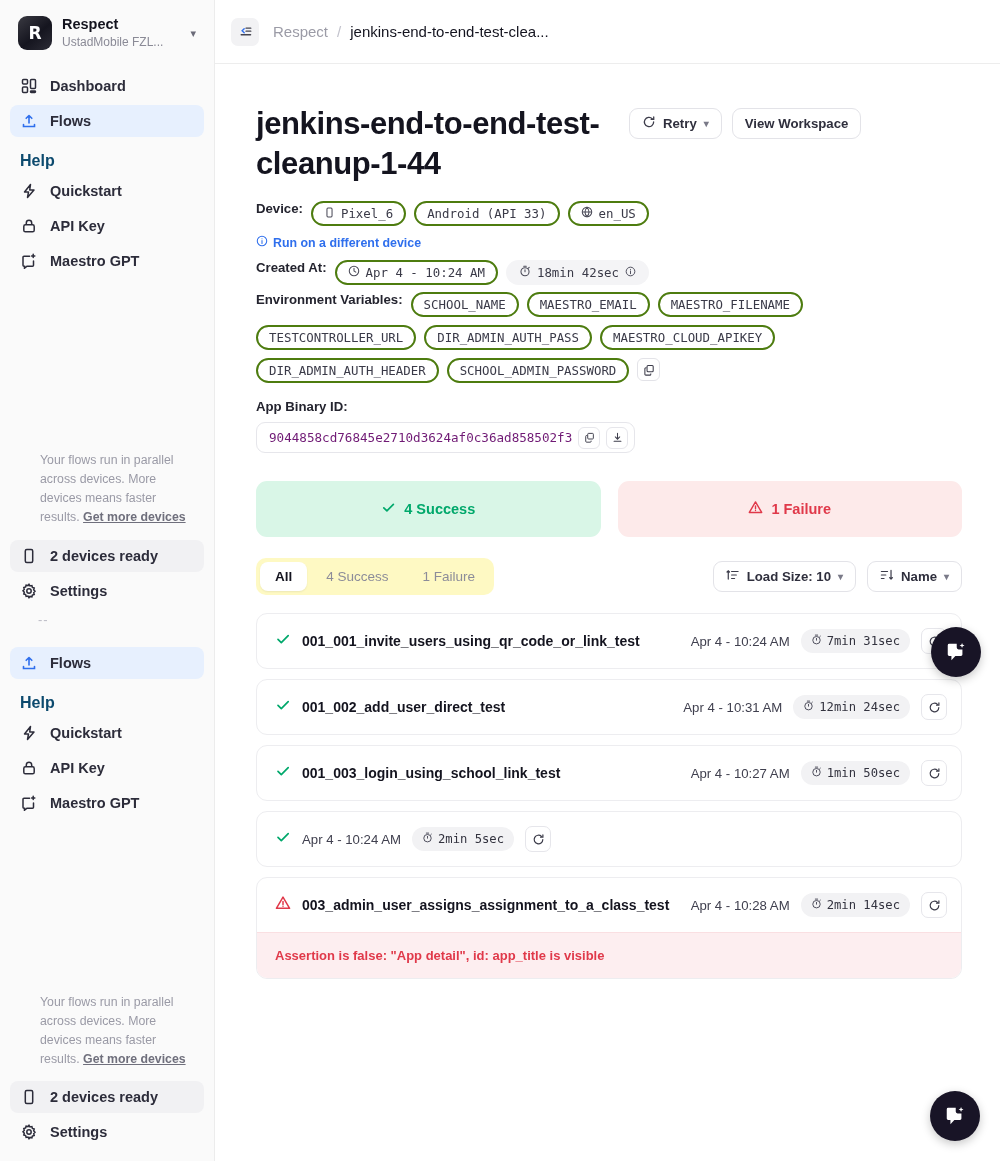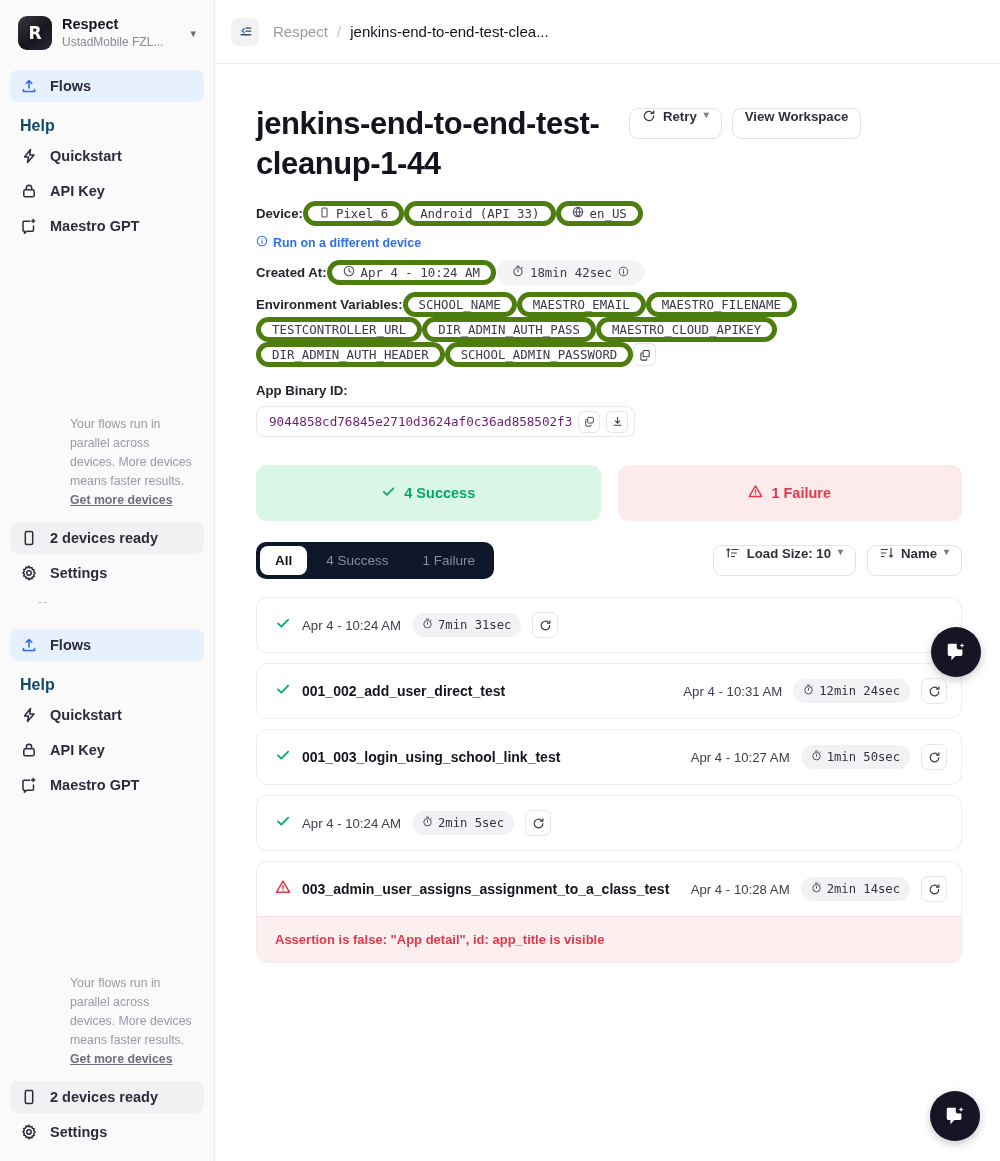--- a/index.html
+++ b/index.html
@@ -48,22 +48,21 @@
   }
   .nav-item.active { background: #e7f0fe; text-align: center; }
   .nav-item .ico { width: 17px; height: 17px; display: flex; align-items: center; justify-content: center; flex: none; }
   .nav-section {
     font-size: 16px; font-weight: 700; color: #0c4a6e;
     padding: 12px 10px 5px 10px;
   }
   .sb-spacer { flex: 1; }
   .sb-note {
     font-size: 12.3px; line-height: 1.55; color: #9a9aa6;
-    padding: 0 18px 12px 28px;
-    margin-left: 42px;
+    padding: 0 18px 12px 40px;
   }
   .sb-note a { color: #6f6f7c; text-decoration: underline; font-weight: 700; }
   .sb-bottom { padding: 0 10px 10px 10px; }
   .divider-dash { color: #bdbdc6; font-size: 13px; padding: 2px 0 4px 28px; letter-spacing: 1px; }
 
   
   .main { flex: 1; height: 1161px; display: flex; flex-direction: column; overflow: hidden; }
   .topbar {
     height: 64px; min-height: 64px;
     border-bottom: 1px solid #ededed;
@@ -84,32 +83,32 @@
 
   .title-row { display: flex; align-items: flex-start; }
   h1.title {
     font-size: 31px; line-height: 1.28; font-weight: 700;
     letter-spacing: -0.4px; color: #14141f;
     width: 350px;
   }
   .actions { display: flex; gap: 10px; position: absolute; left: 373px; top: 4px; }
   .btn {
     height: 31px; border: 1px solid #e3e3e8; border-radius: 9px; background: #fff;
-    display: flex; align-items: flex-start; gap: 7px; padding: 0 12px;
+    display: flex; align-items: center; gap: 7px; padding: 0 12px;
     font-size: 13.2px; font-weight: 700; color: #2f2f3d; cursor: pointer; white-space: nowrap;
   }
   .btn .car { color: #7a7a88; font-size: 10px; }
 
   .meta { margin-top: 18px; }
-  .meta-line { display: flex; align-items: center; flex-wrap: wrap; gap: 0; margin-bottom: 7px; }
+  .meta-line { display: flex; flex-wrap: wrap; gap: 8px; margin-bottom: 7px; }
   .meta-label { font-size: 13.2px; font-weight: 700; color: #24242f; }
   .chip {
     display: inline-flex; align-items: center; gap: 6px;
     height: 25px; padding: 0 11px;
-    border: 5px solid #4d7c0f; border-radius: 13px; background: #fff;
+    border: 2px solid #4d7c0f; border-radius: 13px; background: #fff;
     font-family: "DejaVu Sans Mono", monospace; font-size: 12.4px; color: #3a3a48;
     white-space: nowrap;
   }
   .chip.plain { border-color: transparent; background: #f4f4f6; }
   .link-blue {
     display: inline-flex; align-items: center; gap: 5px;
     font-size: 12.4px; font-weight: 700; color: #2f6fed; cursor: pointer;
     margin: 2px 0 10px 0;
   }
   .copy-btn {
@@ -134,21 +133,21 @@
     flex: 1; height: 56px; border-radius: 11px;
     display: flex; align-items: center; justify-content: center; gap: 8px;
     font-size: 14.5px; font-weight: 700; cursor: pointer;
   }
   .card.ok { background: #d9f6e7; color: #00a86b; }
   .card.fail { background: #fdeaea; color: #e0394a; }
 
   .filterbar { display: flex; align-items: center; justify-content: space-between; margin-top: 21px; }
   .segmented {
     display: flex; align-items: center; gap: 4px;
-    background: #0f172a; border-radius: 10px; padding: 4px;
+    background: #fef9c3; border-radius: 10px; padding: 4px;
   }
   .seg {
     height: 29px; padding: 0 15px; border-radius: 8px;
     display: flex; align-items: center; font-size: 13.5px; color: #8c8c99; cursor: pointer; font-weight: 400;
   }
   .seg.on { background: #fff; color: #14141f; font-weight: 700; box-shadow: 0 1px 2px rgba(0,0,0,.07); }
   .sorts { display: flex; gap: 11px; }
 
   .rows { margin-top: 18px; }
   .row {
@@ -192,20 +191,31 @@
         <span>R</span>
       </div>
       <div class="org-text">
         <div class="org-name">Respect</div>
         <div class="org-sub">UstadMobile FZL...</div>
       </div>
       <div class="org-caret">▾</div>
     </div>
 
     <div class="nav">
+      <div class="nav-item">
+        <span class="ico">
+          <svg width="16" height="16" viewBox="0 0 16 16" fill="none" stroke="#2c2c3a" stroke-width="1.5">
+            <rect x="1.5" y="1.5" width="5" height="4.5" rx="1"></rect>
+              <rect x="9.5" y="1.5" width="5" height="9" rx="1"></rect>
+            <rect x="1.5" y="9" width="5" height="5.5" rx="1"></rect>
+              <rect x="9.5" y="13" width="5" height="1.5" rx=".7"></rect>
+          </svg>
+        </span>
+        <span>Dashboard</span>
+      </div>
       <div class="nav-item active">
         <span class="ico">
           <svg width="16" height="16" viewBox="0 0 16 16" fill="none" stroke="#2f6fed" stroke-width="1.6" stroke-linecap="round">
             <path d="M8 10V2.5M8 2.5L5.2 5.3M8 2.5l2.8 2.8"></path>
               <path d="M2.5 11.5v2h11v-2"></path>
           </svg>
         </span>
         <span>Flows</span>
       </div>
 
@@ -522,20 +532,21 @@
 
         <div class="rows">
 
           <div class="row">
             <div class="row-main">
               <span>
                 <svg width="16" height="16" viewBox="0 0 16 16" fill="none" stroke="#00a86b" stroke-width="1.7" stroke-linecap="round" stroke-linejoin="round">
                     <path d="M3 8.4l3.3 3.2L13.2 4.6"></path>
                   </svg>
               </span>
+              <span class="row-name">001_001_invite_users_using_qr_code_or_link_test</span>
               <span class="row-time">Apr 4 - 10:24 AM</span>
               <span class="dur">
                 <span>
                   <svg width="11" height="11" viewBox="0 0 16 16" fill="none" stroke="#4a4a58" stroke-width="1.4">
                       <circle cx="8" cy="9" r="5.4"></circle>
                       <path d="M8 6.3V9M6.3 1.6h3.4M12.6 4.2l1-1" stroke-linecap="round"></path>
                     </svg>
                 </span>
                 <span>7min 31sec</span>
               </span>

